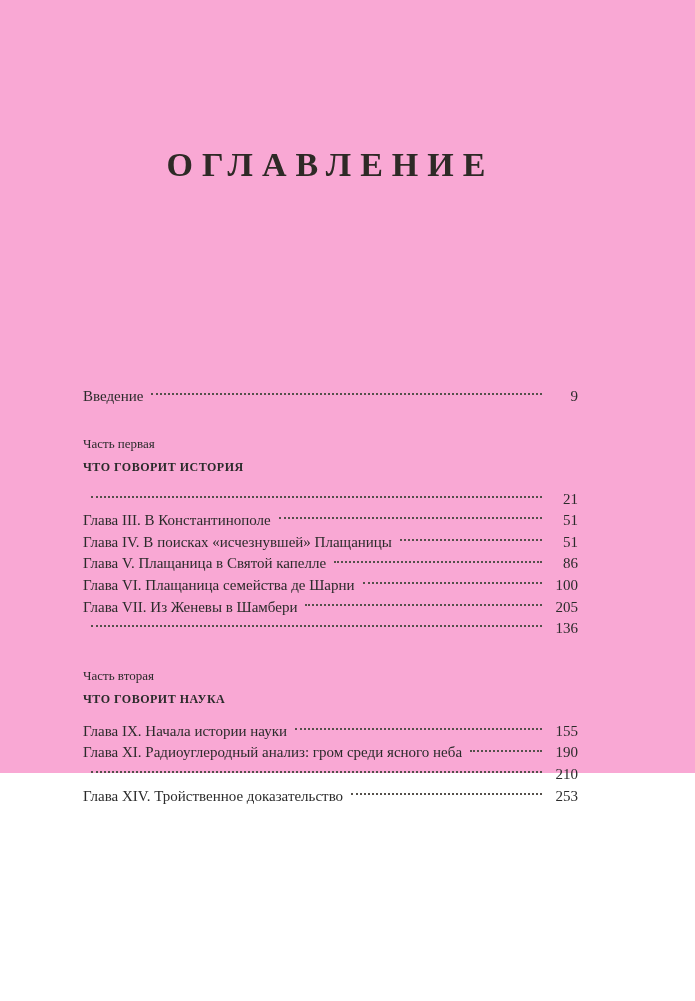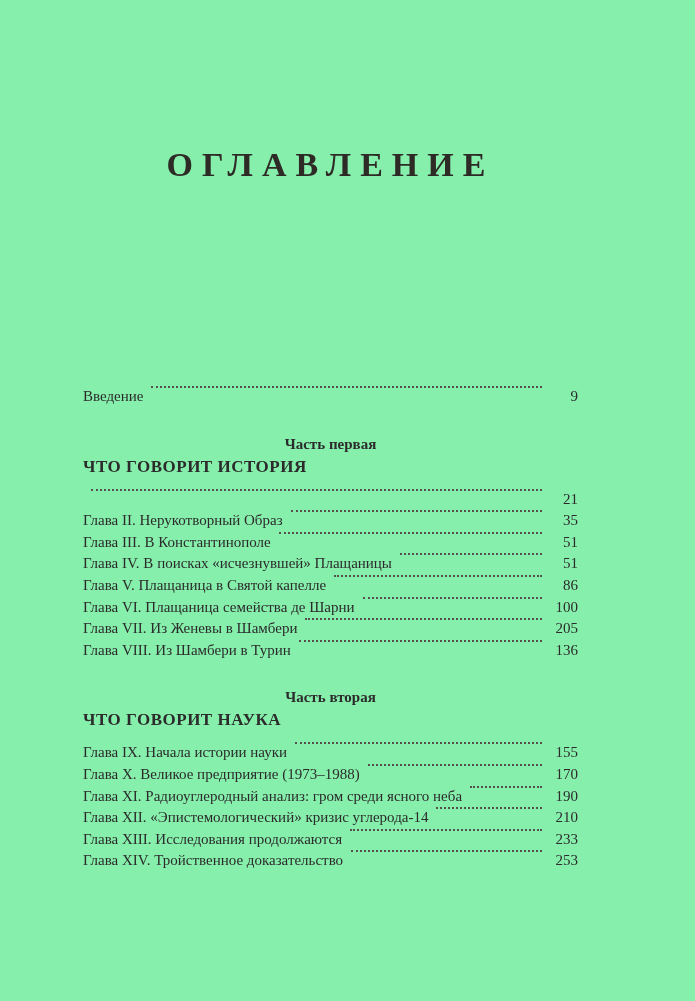--- a/index.html
+++ b/index.html
@@ -6,22 +6,22 @@
   html, body { background: #ffffff; }
   body {
     width: 695px;
     height: 1001px;
     font-family: "Liberation Serif", serif;
     color: #2b2b2b;
     overflow: hidden;
   }
   .book-page {
     width: 695px;
-    height: 1001px;
-    background: #86efac;
+    height: 773px;
+    background: #f9a8d4;
     position: relative;
   }
   .content {
     position: absolute;
     left: 83px;
     top: 0;
     width: 495px;
   }
   .page-title {
     margin-top: 146px;
@@ -31,21 +31,21 @@
     letter-spacing: 9px;
     color: #2e2a26;
     font-family: "Liberation Serif", serif;
   }
   .toc {
     margin-top: 202px;
     font-size: 15px;
   }
   .toc-line {
     display: flex;
-    align-items: flex-start;
+    align-items: center;
     line-height: 21.6px;
     color: #2b2b2b;
   }
   .toc-label {
     white-space: nowrap;
   }
   .leader {
     flex: 1;
     min-width: 18px;
     border-bottom: 2px dotted #55504b;
@@ -53,28 +53,27 @@
   }
   .pagenum {
     min-width: 30px;
     text-align: right;
     white-space: nowrap;
   }
   .part-block {
     margin-top: 25px;
   }
   .part-label {
-    font-weight: bold;
-    font-size: 15px;
+    font-weight: normal;
+    font-size: 13px;
     line-height: 22px;
-    text-align: center;
   }
   .part-title {
     font-weight: bold;
-    font-size: 17px;
+    font-size: 12px;
     line-height: 24px;
     letter-spacing: 0.5px;
     margin-bottom: 10px;
   }
   .intro-line {
     margin-bottom: 2px;
   }
 </style>
 </head>
 <body>
@@ -94,25 +93,20 @@
 
       <div class="part-block">
         <div class="part-label">Часть первая</div>
         <div class="part-title">ЧТО ГОВОРИТ ИСТОРИЯ</div>
 
         <div class="toc-line">
           <span class="leader"></span>
           <span class="pagenum">21</span>
         </div>
         <div class="toc-line">
-          <span class="toc-label">Глава II. Нерукотворный Образ</span>
-          <span class="leader"></span>
-          <span class="pagenum">35</span>
-        </div>
-        <div class="toc-line">
           <span class="toc-label">Глава III. В Константинополе</span>
           <span class="leader"></span>
           <span class="pagenum">51</span>
         </div>
         <div class="toc-line">
           <span class="toc-label">Глава IV. В поисках «исчезнувшей» Плащаницы</span>
           <span class="leader"></span>
           <span class="pagenum">51</span>
         </div>
         <div class="toc-line">
@@ -124,54 +118,42 @@
           <span class="toc-label">Глава VI. Плащаница семейства де Шарни</span>
           <span class="leader"></span>
           <span class="pagenum">100</span>
         </div>
         <div class="toc-line">
           <span class="toc-label">Глава VII. Из Женевы в Шамбери</span>
           <span class="leader"></span>
           <span class="pagenum">205</span>
         </div>
         <div class="toc-line">
-          <span class="toc-label">Глава VIII. Из Шамбери в Турин</span>
           <span class="leader"></span>
           <span class="pagenum">136</span>
         </div>
       </div>
 
       <div class="part-block">
         <div class="part-label">Часть вторая</div>
         <div class="part-title">ЧТО ГОВОРИТ НАУКА</div>
 
         <div class="toc-line">
           <span class="toc-label">Глава IX. Начала истории науки</span>
           <span class="leader"></span>
           <span class="pagenum">155</span>
         </div>
         <div class="toc-line">
-          <span class="toc-label">Глава X. Великое предприятие (1973–1988)</span>
-          <span class="leader"></span>
-          <span class="pagenum">170</span>
-        </div>
-        <div class="toc-line">
           <span class="toc-label">Глава XI. Радиоуглеродный анализ: гром среди ясного неба</span>
           <span class="leader"></span>
           <span class="pagenum">190</span>
         </div>
         <div class="toc-line">
-          <span class="toc-label">Глава XII. «Эпистемологический» кризис углерода-14</span>
           <span class="leader"></span>
           <span class="pagenum">210</span>
-        </div>
-        <div class="toc-line">
-          <span class="toc-label">Глава XIII. Исследования продолжаются</span>
-          <span class="leader"></span>
-          <span class="pagenum">233</span>
         </div>
         <div class="toc-line">
           <span class="toc-label">Глава XIV. Тройственное доказательство</span>
           <span class="leader"></span>
           <span class="pagenum">253</span>
         </div>
       </div>
 
     </div>
   </div>

